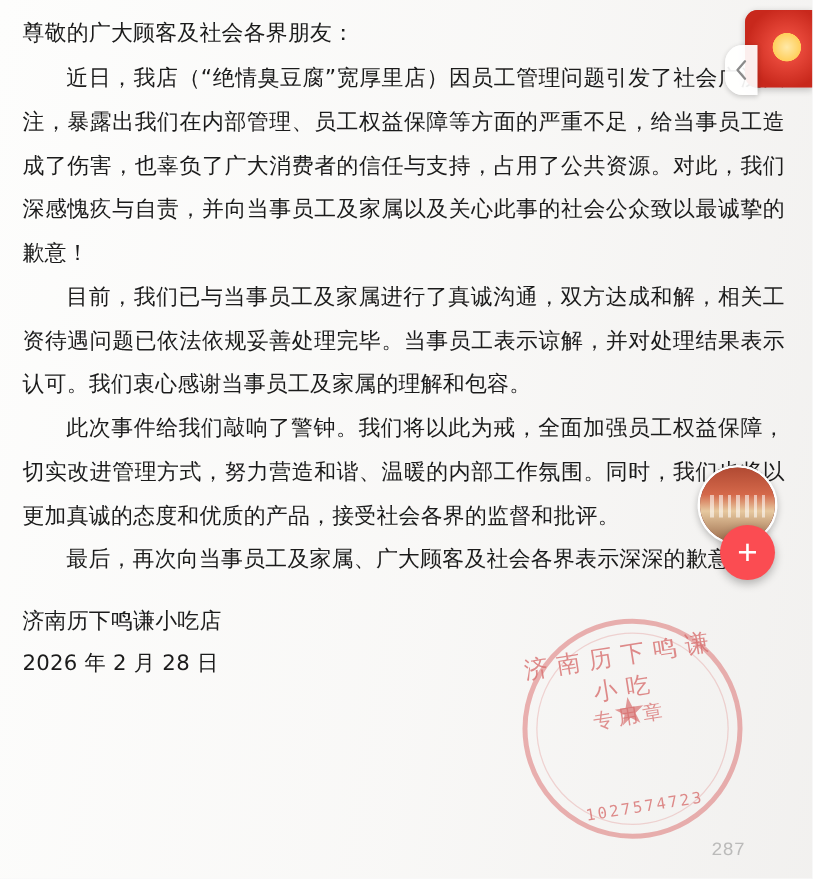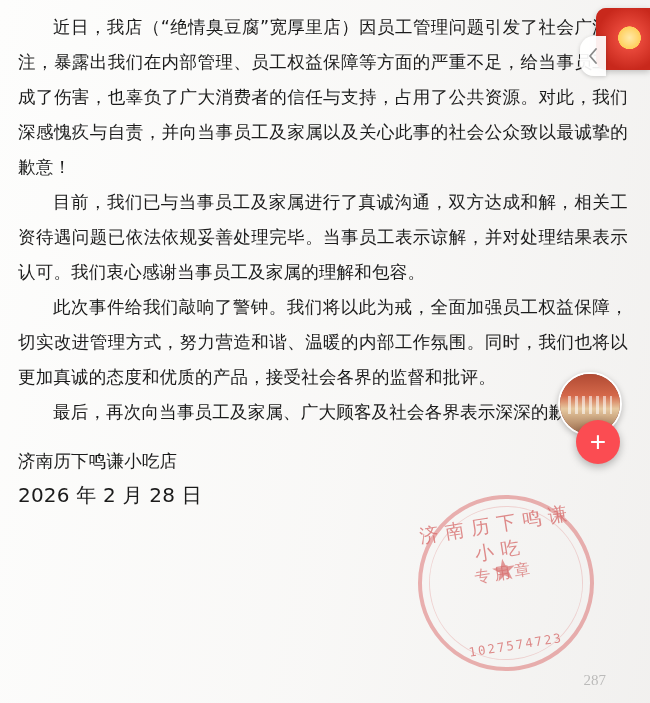--- a/index.html
+++ b/index.html
@@ -56,21 +56,21 @@
   .sign-block {
     margin-top: 14px;
     text-align: left;
     padding-right: 26px;
   }
   .sign-name {
     font-size: 17.5px;
     line-height: 34px;
   }
   .sign-date {
-    font-size: 20px;
+    font-size: 17px;
     line-height: 34px;
     padding-right: 34px;
   }
   
   #seal {
     position: absolute;
     right: 56px;
     bottom: 32px;
     width: 168px;
     height: 168px;
@@ -121,25 +121,25 @@
     left: 0; right: 0;
     text-align: center;
     color: rgba(198, 30, 30, 0.8);
     font-size: 12.5px;
     letter-spacing: 2px;
     font-family: "DejaVu Sans Mono", monospace;
   }
   
   #page-number {
     position: absolute;
-    right: 44px;
+    right: 54px;
     bottom: 14px;
     color: rgba(120, 120, 120, 0.45);
     font-size: 15px;
-    font-family: Liberation Serif, serif;
+    font-family: Liberation Mono, monospace;
   }
   
   #float-card {
     position: absolute;
     right: 0;
     top: 8px;
     width: 54px;
     height: 62px;
     background: #d9534f;
     border-radius: 10px 0 0 10px;
@@ -212,20 +212,21 @@
     cursor: pointer;
   }
 </style>
 </head>
 <body>
 
 <div id="page">
   <div id="paper"></div>
 
   <div id="letter">
+    <p class="salutation">尊敬的广大顾客及社会各界朋友：</p>
     <p class="para">近日，我店（“绝情臭豆腐”宽厚里店）因员工管理问题引发了社会广泛关注，暴露出我们在内部管理、员工权益保障等方面的严重不足，给当事员工造成了伤害，也辜负了广大消费者的信任与支持，占用了公共资源。对此，我们深感愧疚与自责，并向当事员工及家属以及关心此事的社会公众致以最诚挚的歉意！</p>
     <p class="para">目前，我们已与当事员工及家属进行了真诚沟通，双方达成和解，相关工资待遇问题已依法依规妥善处理完毕。当事员工表示谅解，并对处理结果表示认可。我们衷心感谢当事员工及家属的理解和包容。</p>
     <p class="para">此次事件给我们敲响了警钟。我们将以此为戒，全面加强员工权益保障，切实改进管理方式，努力营造和谐、温暖的内部工作氛围。同时，我们也将以更加真诚的态度和优质的产品，接受社会各界的监督和批评。</p>
     <p class="para">最后，再次向当事员工及家属、广大顾客及社会各界表示深深的歉意。</p>
     <div class="sign-block">
       <div class="sign-name">济南历下鸣谦小吃店</div>
       <div class="sign-date">2026 年 2 月 28 日</div>
     </div>
   </div>
 

